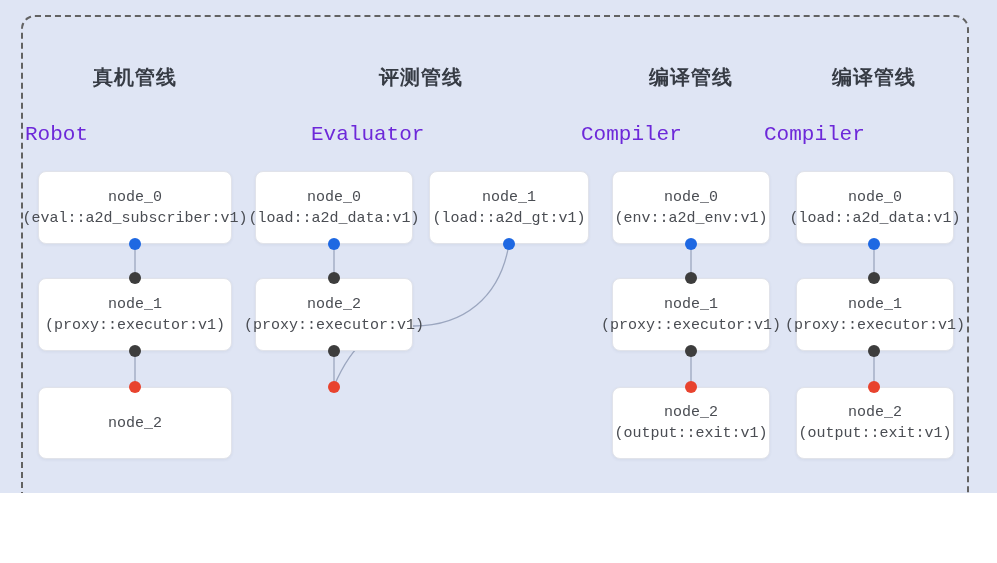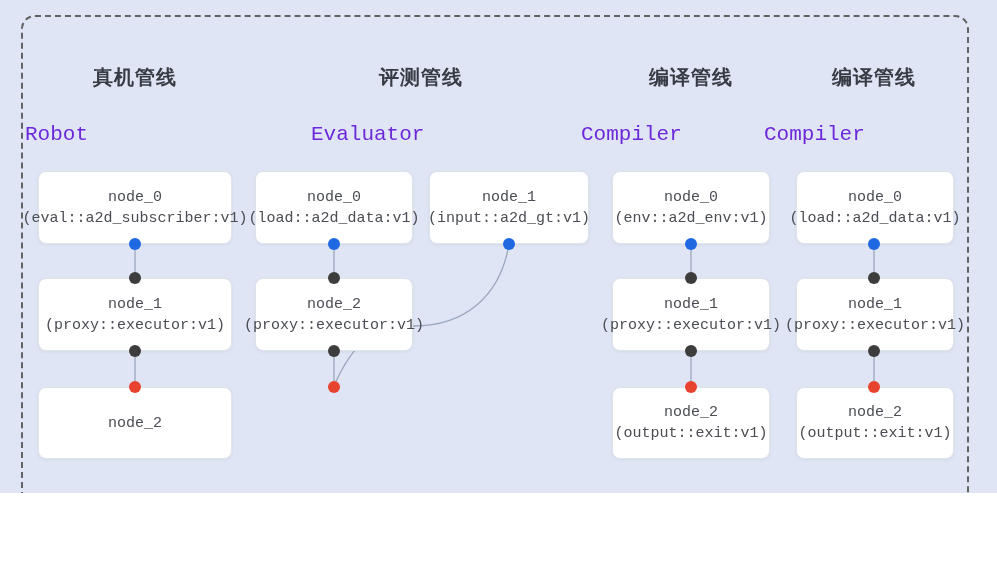--- a/index.html
+++ b/index.html
@@ -79,21 +79,21 @@
     <div class="l1">node_0</div>
     <div class="l2">(load::a2d_data:v1)</div>
   </div>
   <div class="node" style="left:255px;top:278px;width:158px;height:73px">
     <div class="l1">node_2</div>
     <div class="l2">(proxy::executor:v1)</div>
   </div>
 
   <div class="node" style="left:429px;top:171px;width:160px;height:73px">
     <div class="l1">node_1</div>
-    <div class="l2">(input::a2d_gt:v1)</div>
+    <div class="l2">(load::a2d_gt:v1)</div>
   </div>
 
   <div class="node" style="left:612px;top:171px;width:158px;height:73px">
     <div class="l1">node_0</div>
     <div class="l2">(env::a2d_env:v1)</div>
   </div>
   <div class="node" style="left:612px;top:278px;width:158px;height:73px">
     <div class="l1">node_1</div>
     <div class="l2">(proxy::executor:v1)</div>
   </div>

